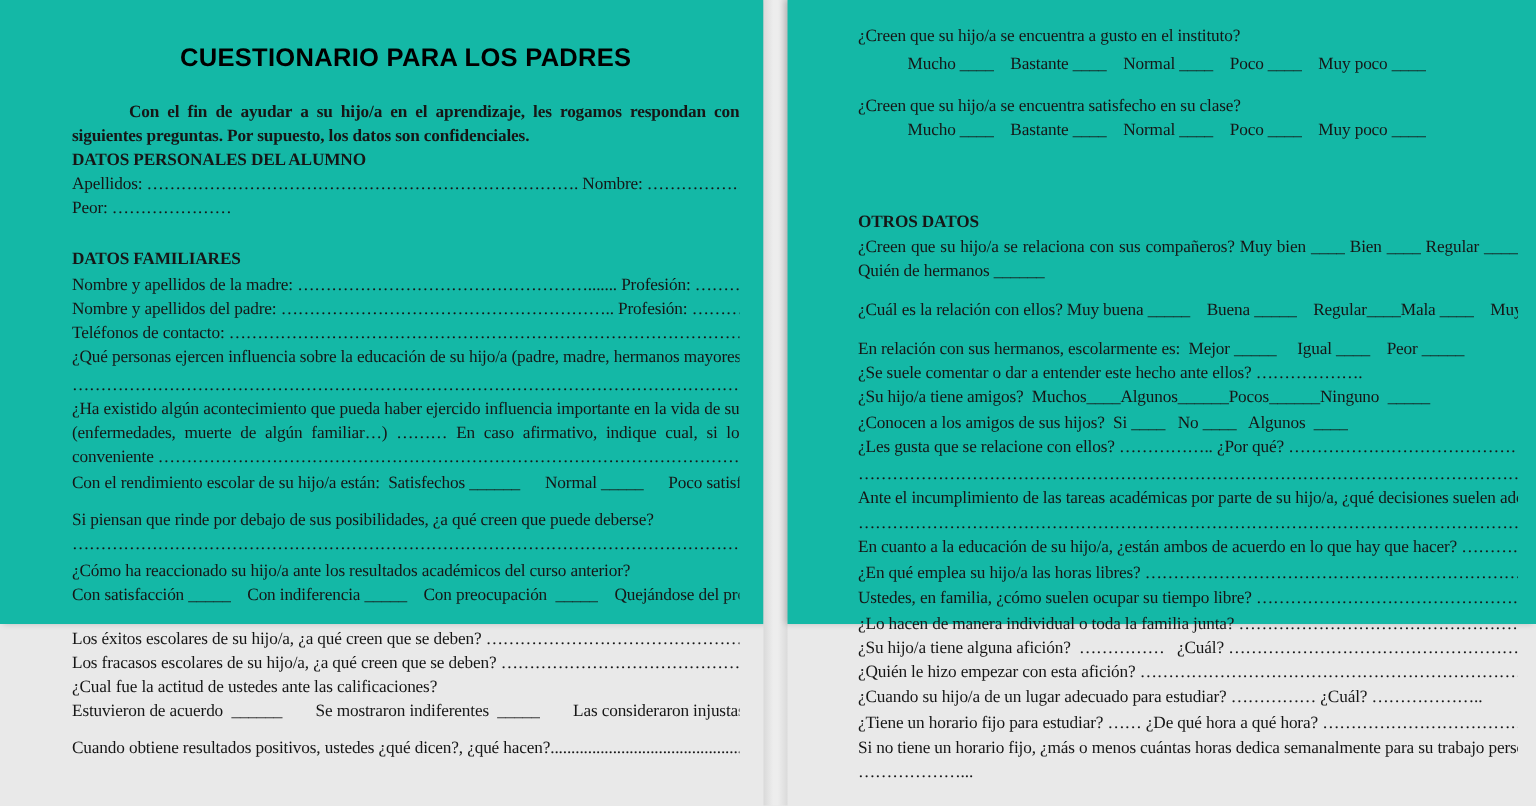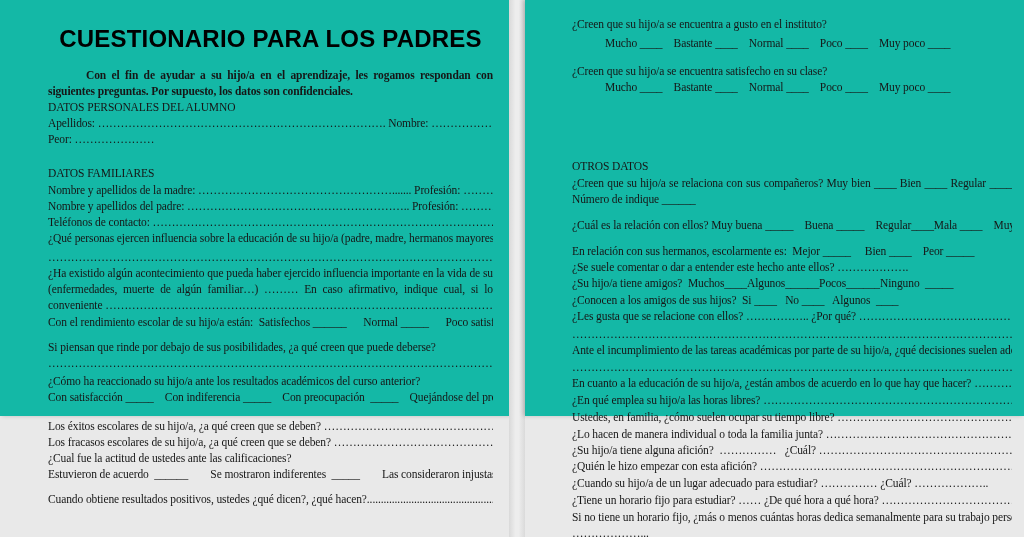--- a/index.html
+++ b/index.html
@@ -15,34 +15,34 @@
   .page-right { left:525px; width:499px; box-shadow:-2px 0 4px rgba(0,0,0,0.18); }
   .gap { position:absolute; top:0; left:509px; width:16px; height:537px;
          background:linear-gradient(90deg,#d9d9d9,#ededed 40%,#ededed 60%,#dadada); }
   .page-left  .content { padding:28px 16px 0 48px; }
   .page-right .content { padding:16px 12px 0 47px; }
   .ln {
     height:16px; line-height:16px;
     font-size:11.5px; letter-spacing:-0.1px;
     white-space:pre; overflow:hidden;
   }
-  .h  { font-weight:normal; }
+  .h  { font-weight:bold; }
   .b  { font-weight:bold; }
   .just { white-space:normal; text-align:justify; text-align-last:justify; }
   .ti { text-indent:38px; }
   .ind { padding-left:33px; }
   .title {
     height:22px; line-height:22px; text-align:center;
     font-family:"Liberation Sans", sans-serif;
-    font-weight:bold; font-size:24px; letter-spacing:0.2px; color:#000;
+    font-weight:bold; font-size:17px; letter-spacing:0.2px; color:#000;
   }
   .mt1{margin-top:1px}.mt2{margin-top:2px}.mt3{margin-top:3px}
   .mt9{margin-top:9px}.mt10{margin-top:10px}.mt11{}
   .mt12{margin-top:12px}.mt13{margin-top:13px}.mt16{margin-top:16px}
-  .mt17{margin-top:17px}.mt18{margin-top:18px}.mt45{margin-top:63px}
+  .mt17{margin-top:17px}.mt18{margin-top:18px}.mt45{margin-top:45px}
 </style>
 </head>
 <body>
 
 <div class="page page-left">
   <div class="content">
     <div class="title">CUESTIONARIO PARA LOS PADRES</div>
     <div class="ln b ti just mt17">Con el fin de ayudar a su hijo/a en el aprendizaje, les rogamos respondan con sinceridad a las</div>
     <div class="ln b">siguientes preguntas. Por supuesto, los datos son confidenciales.</div>
     <div class="ln h">DATOS PERSONALES DEL ALUMNO</div>
@@ -73,23 +73,23 @@
 <div class="gap"></div>
 
 <div class="page page-right">
   <div class="content">
     <div class="ln">¿Creen que su hijo/a se encuentra a gusto en el instituto?</div>
     <div class="ln ind mt3">Mucho ____    Bastante ____    Normal ____    Poco ____    Muy poco ____</div>
     <div class="ln mt12">¿Creen que su hijo/a se encuentra satisfecho en su clase?</div>
     <div class="ln ind">Mucho ____    Bastante ____    Normal ____    Poco ____    Muy poco ____</div>
     <div class="ln h mt45">OTROS DATOS</div>
     <div class="ln just mt1">¿Creen que su hijo/a se relaciona con sus compañeros?  Muy bien ____  Bien ____  Regular ____  Mal ____</div>
-    <div class="ln">Número de indique ______</div>
+    <div class="ln">Quién de hermanos ______</div>
     <div class="ln mt10">¿Cuál es la relación con ellos? Muy buena _____    Buena _____    Regular____Mala ____    Muy mala _____</div>
-    <div class="ln mt10">En relación con sus hermanos, escolarmente es:  Mejor _____     Bien ____    Peor _____</div>
+    <div class="ln mt10">En relación con sus hermanos, escolarmente es:  Mejor _____     Igual ____    Peor _____</div>
     <div class="ln mt11">¿Se suele comentar o dar a entender este hecho ante ellos? ……………….</div>
     <div class="ln">¿Su hijo/a tiene amigos?  Muchos____Algunos______Pocos______Ninguno  _____</div>
     <div class="ln mt1">¿Conocen a los amigos de sus hijos?  Si ____   No ____   Algunos  ____</div>
     <div class="ln mt11">¿Les gusta que se relacione con ellos? …………….. ¿Por qué? ……………………………………………….</div>
     <div class="ln mt2">……………………………………………………………………………………………………………………………</div>
     <div class="ln">Ante el incumplimiento de las tareas académicas por parte de su hijo/a, ¿qué decisiones suelen adoptar?</div>
     <div class="ln mt1">……………………………………………………………………………………………………………………………</div>
     <div class="ln">En cuanto a la educación de su hijo/a, ¿están ambos de acuerdo en lo que hay que hacer? ……………….....</div>
     <div class="ln mt1">¿En qué emplea su hijo/a las horas libres? ………………………………………………………………………...</div>
     <div class="ln mt1">Ustedes, en familia, ¿cómo suelen ocupar su tiempo libre? ………………………………………………………...</div>

